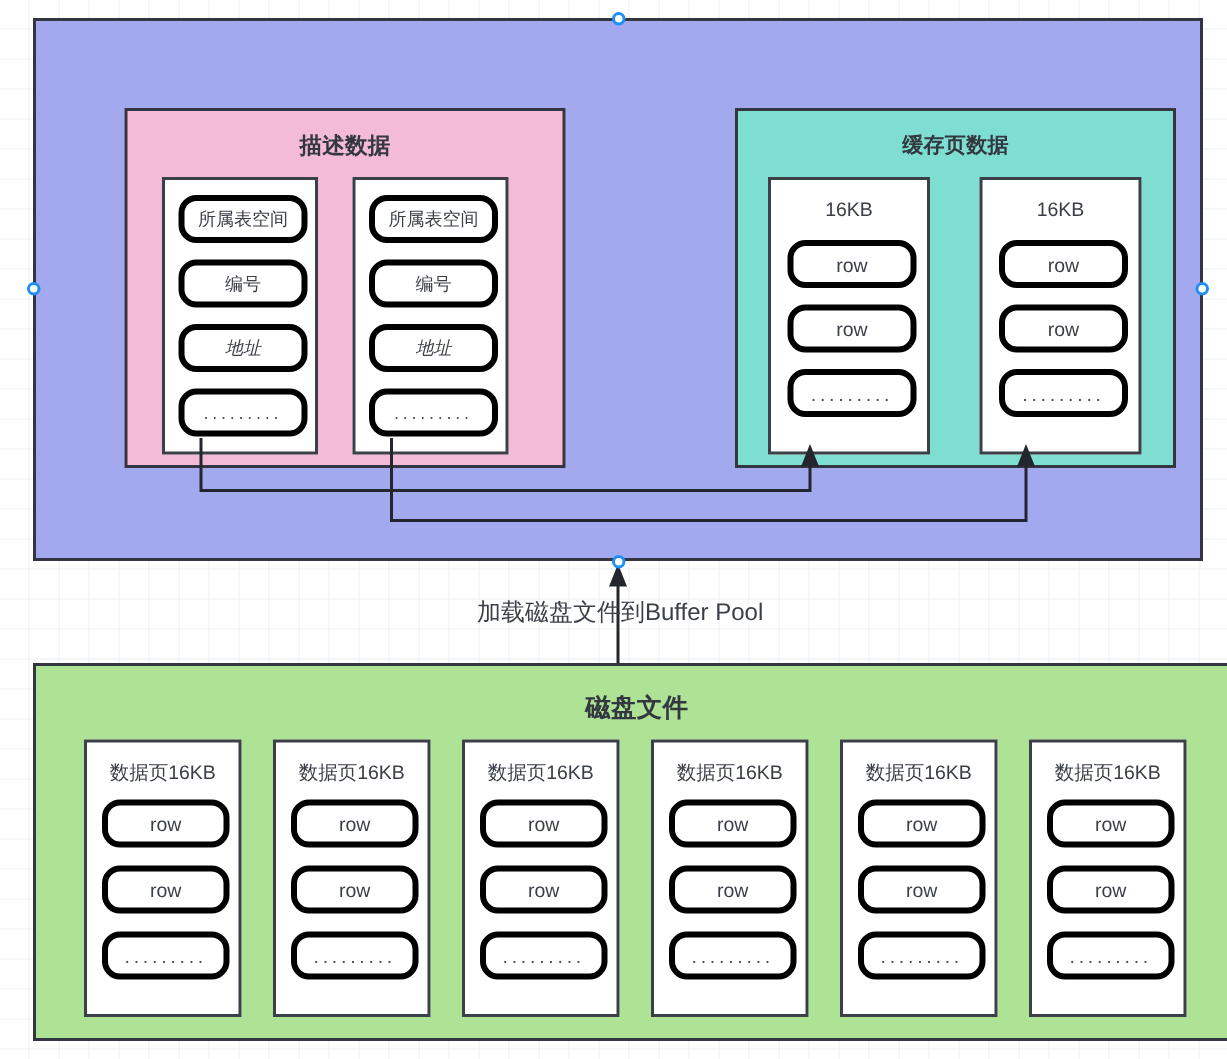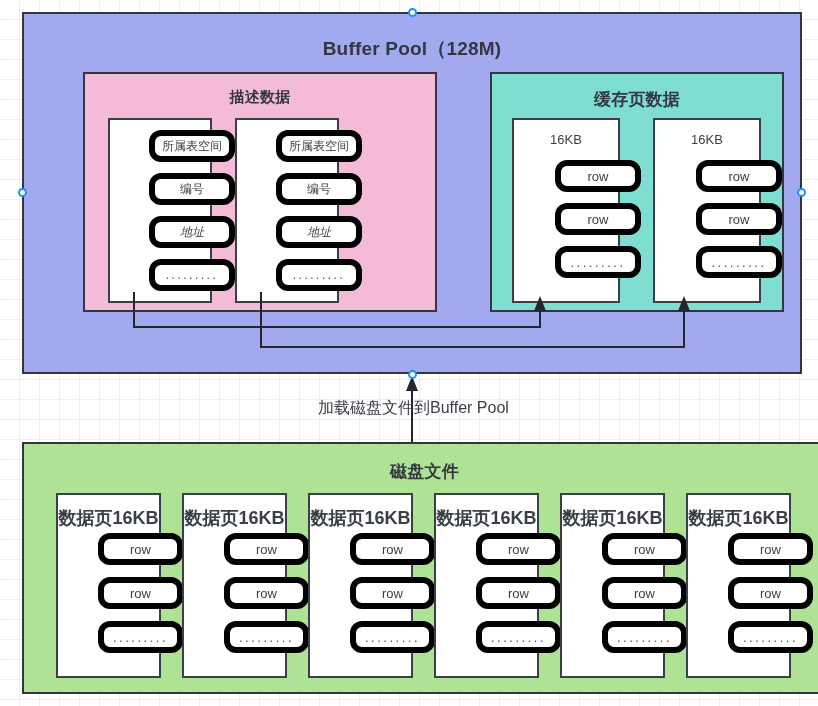--- a/index.html
+++ b/index.html
@@ -52,27 +52,26 @@
     position: absolute;
     left: 0;
     right: 0;
     text-align: center;
     color: #3a3e46;
   }
   .pill {
     position: absolute;
     box-sizing: border-box;
     background: #ffffff;
-    border: 6px solid #000000;
+    border: 4px solid #000000;
     border-radius: 12px;
     display: flex;
     align-items: center;
     justify-content: center;
     color: #3a3e46;
-    margin-left: 30px;
   }
   .pill.dots {
     letter-spacing: 2.5px;
     font-size: 12px;
     color: #4a4e56;
   }
 
   
   #buffer-pool {
     left: 22px;
@@ -83,35 +82,35 @@
   }
   #buffer-pool-title {
     top: 22px;
     font-size: 19px;
   }
 
   
   #desc-data {
     left: 59px;
     top: 58px;
-    width: 354px;
+    width: 294px;
     height: 240px;
     background: #F4BBD9;
   }
   #desc-data-title { top: 14px; font-size: 15px; }
 
   
   #cache-data {
     left: 466px;
     top: 58px;
     width: 294px;
     height: 240px;
     background: #7FDED2;
   }
-  #cache-data-title { top: 14px; font-size: 17px; }
+  #cache-data-title { top: 14px; font-size: 14px; }
 
   
   .desc-col { top: 44px; width: 104px; height: 185px; }
   .desc-col .pill { left: 9px; width: 86px; height: 32px; font-size: 12px; }
   .desc-col .pill.p0 { top: 10px; }
   .desc-col .pill.p1 { top: 53px; border-radius: 12px; }
   .desc-col .pill.p2 { top: 96px; font-style: italic; }
   .desc-col .pill.p3 { top: 139px; }
 
   
@@ -130,21 +129,21 @@
     height: 252px;
     background: #AEE295;
   }
   #disk-file-title { top: 16px; font-size: 17px; }
 
   .disk-col {
     top: 49px;
     width: 105px;
     height: 185px;
   }
-  .disk-col .card-title { top: 11px; font-size: 18px; font-weight: bold; }
+  .disk-col .card-title { top: 11px; font-size: 13px; }
   .disk-col .pill { left: 10px; width: 85px; height: 32px; font-size: 13px; }
   .disk-col .pill.r0 { top: 38px; }
   .disk-col .pill.r1 { top: 82px; }
   .disk-col .pill.r2 { top: 126px; }
 
   
   .conn-svg {
     position: absolute;
     left: 0;
     top: 0;
@@ -183,21 +182,20 @@
   #handle-left   { left: 18px;  top: 188px; }
   #handle-right  { left: 797px; top: 188px; }
   #handle-bottom { left: 408px; top: 370px; }
 </style>
 </head>
 <body>
 
 <div id="canvas">
 
   <div class="box" id="buffer-pool">
-    <div class="sect-title" id="buffer-pool-title">Buffer Pool（128M)</div>
 
     <div class="box" id="desc-data">
       <div class="sect-title" id="desc-data-title">描述数据</div>
 
       <div class="card desc-col" style="left:23px;">
         <div class="pill p0">所属表空间</div>
         <div class="pill p1">编号</div>
         <div class="pill p2">地址</div>
         <div class="pill p3 dots">.........</div>
       </div>

